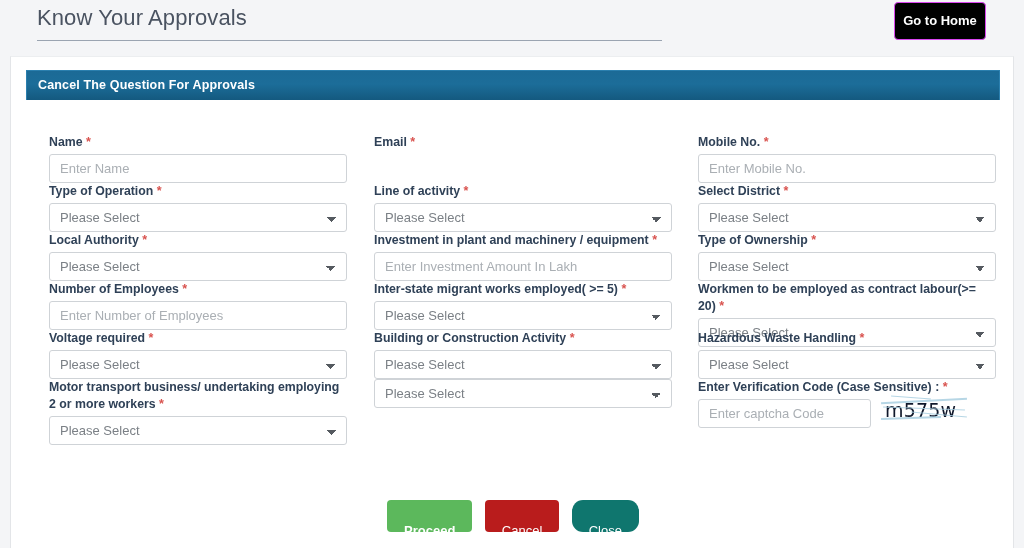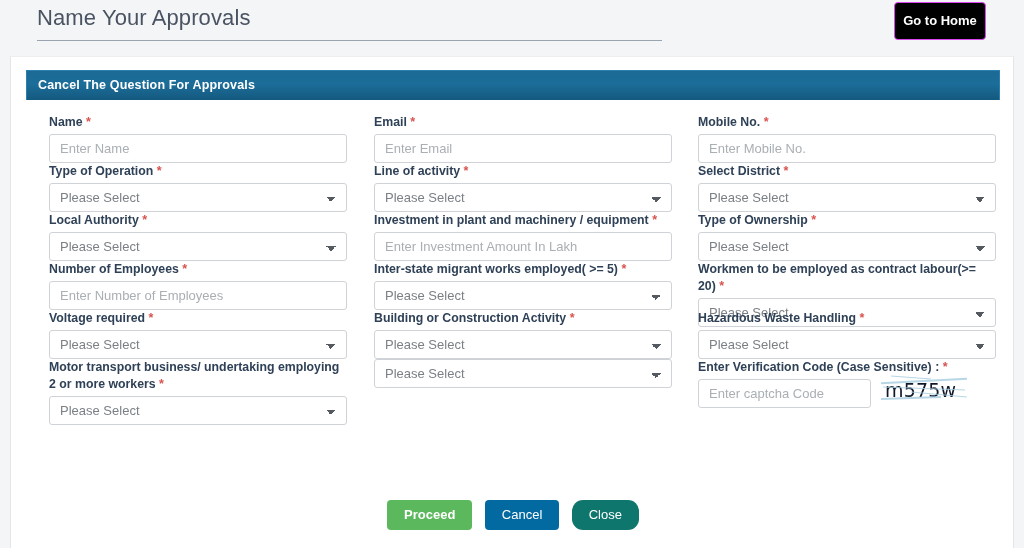--- a/index.html
+++ b/index.html
@@ -94,20 +94,21 @@
   }
 
   
   .form-grid {
     position: relative;
     width: 974px;
   }
 
   .field {
     position: absolute;
+    margin-top: 20px;
   }
 
   .field-label {
     font-size: 12.3px;
     font-weight: 700;
     color: #2f4157;
     line-height: 17px;
     margin-bottom: 3px;
     white-space: normal;
   }
@@ -196,54 +197,53 @@
   }
   .btn {
     display: inline-block;
     height: 30px;
     line-height: 30px;
     border-radius: 4px;
     border: none;
     font-family: "Liberation Sans", sans-serif;
     font-size: 13px;
     color: #ffffff;
-    padding: 0 17px;
+    padding: 16px 17px;
     margin: 0 4px;
     cursor: pointer;
     vertical-align: top;
   }
   .btn-proceed { background: #5cb85c; font-weight: 700; }
-  .btn-cancel  { background: #0369a1; font-weight: 400; }
+  .btn-cancel  { background: #b91c1c; font-weight: 400; }
   .btn-close   { background: #0f766e; font-weight: 400; border-radius: 11px; }
 </style>
 </head>
 <body>
 
 <div id="page">
 
   <div class="topbar">
-    <div class="page-title">Name Your Approvals</div>
+    <div class="page-title">Know Your Approvals</div>
     <div class="title-rule"></div>
     <div class="gotohome-btn">Go to Home</div>
   </div>
 
   <div class="content-card">
     <div class="panel">
 
       <div class="panel-header">Cancel The Question For Approvals</div>
 
       <div class="panel-body">
         <div class="form-grid" id="form-grid">
             <div class="field" style="left: 23px; top: 0px; width: 298px;">
               <div class="field-label">Name<span class="req"> *</span></div>
               <input type="text" class="ctl" placeholder="Enter Name" style="">
             </div>
             <div class="field" style="left: 348px; top: 0px; width: 298px;">
               <div class="field-label">Email<span class="req"> *</span></div>
-              <input type="text" class="ctl" placeholder="Enter Email" style="">
             </div>
             <div class="field" style="left: 672px; top: 0px; width: 298px;">
               <div class="field-label">Mobile No.<span class="req"> *</span></div>
               <input type="text" class="ctl" placeholder="Enter Mobile No." style="">
             </div>
             <div class="field" style="left: 23px; top: 49px; width: 298px;">
               <div class="field-label">Type of Operation<span class="req"> *</span></div>
               <select class="ctl"><option>Please Select</option></select>
             </div>
             <div class="field" style="left: 348px; top: 49px; width: 298px;">

